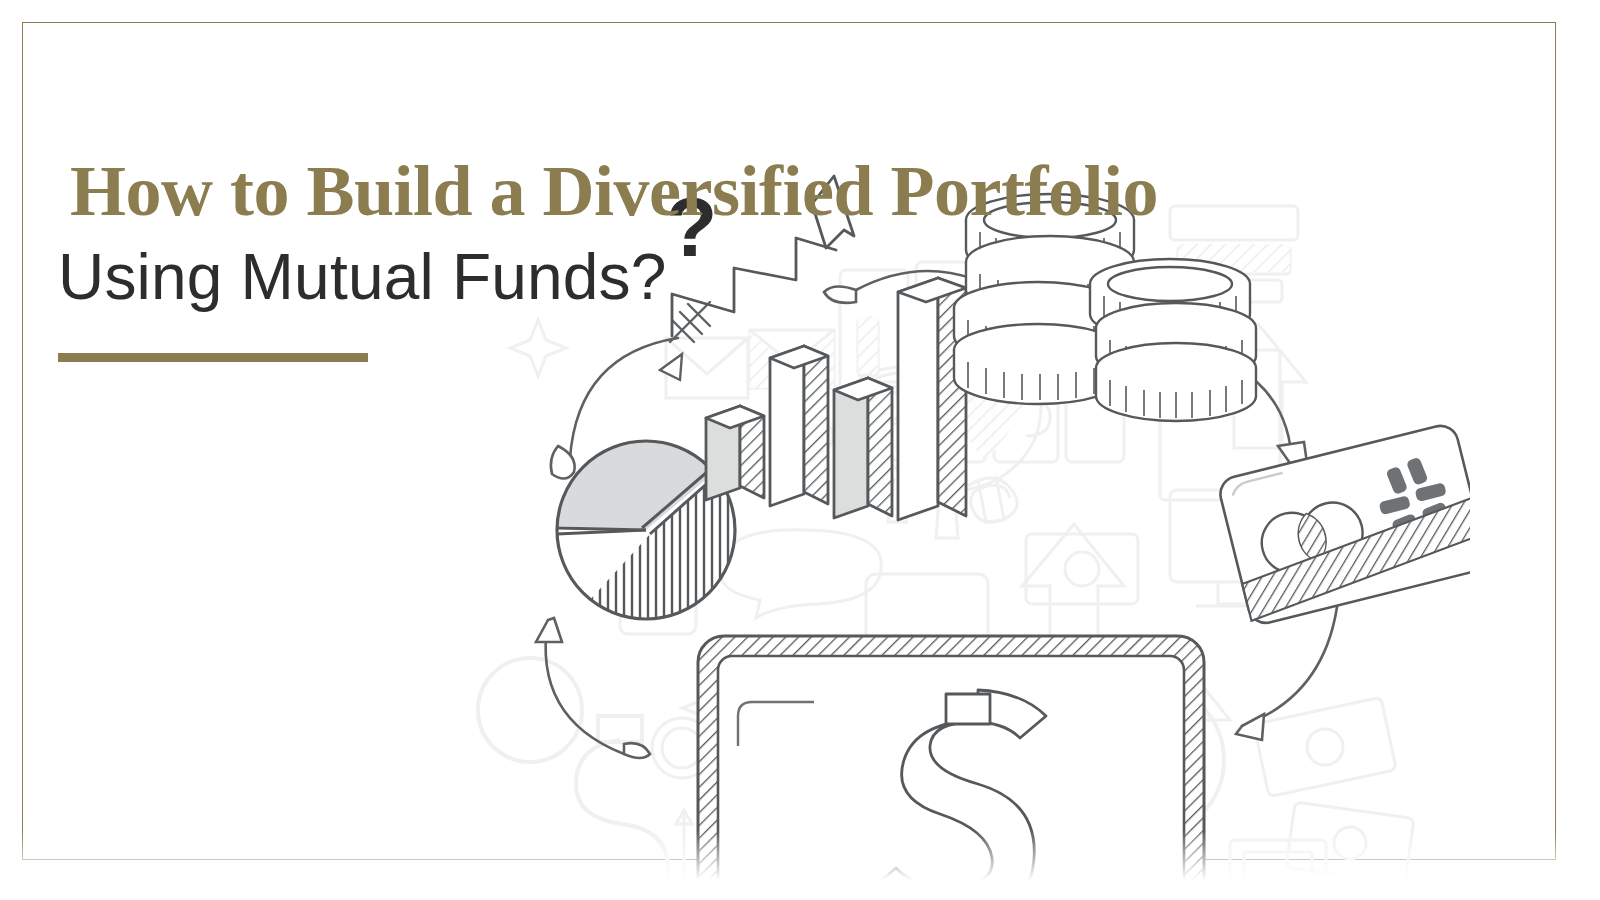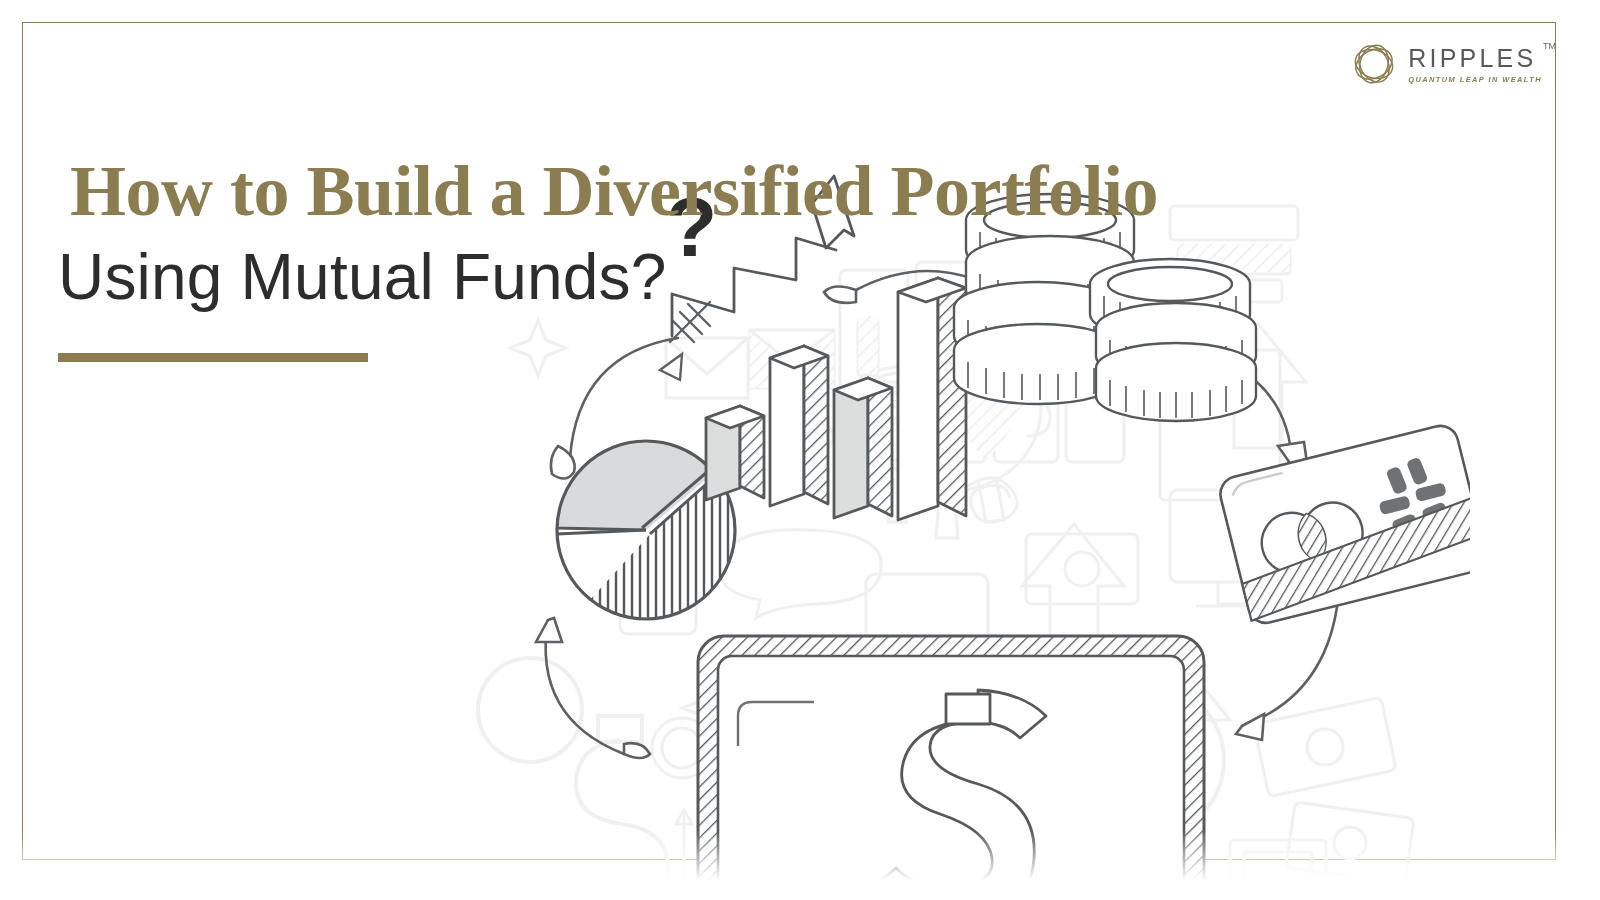--- a/index.html
+++ b/index.html
@@ -422,30 +422,15 @@
       </g>
     </svg>
   </div>
 
   <div class="headline">
     <h1 class="title-line1">How to Build a Diversified Portfolio</h1>
     <h2 class="title-line2">Using Mutual Funds?</h2>
     <div class="rule"></div>
   </div>
 
-  <div class="logo">
-    <svg class="logo-mark" viewBox="0 0 60 60">
-      <g fill="none" stroke="#8b7d4f" stroke-width="1.7">
-        <ellipse cx="30" cy="30" rx="22" ry="16" transform="rotate(-28 30 30)"></ellipse>
-        <ellipse cx="30" cy="30" rx="22" ry="16" transform="rotate(18 30 30)"></ellipse>
-        <ellipse cx="30" cy="30" rx="22" ry="16" transform="rotate(62 30 30)"></ellipse>
-        <ellipse cx="30" cy="30" rx="22" ry="16" transform="rotate(105 30 30)"></ellipse>
-      </g>
-    </svg>
-    <div class="logo-text-wrap">
-      <div class="logo-word">RIPPLES</div>
-      <div class="logo-tm">TM</div>
-      <div class="logo-tagline">QUANTUM LEAP IN WEALTH</div>
-    </div>
-  </div>
 
   <div class="frame-fade"></div>
 </div>
 
 </body></html>

